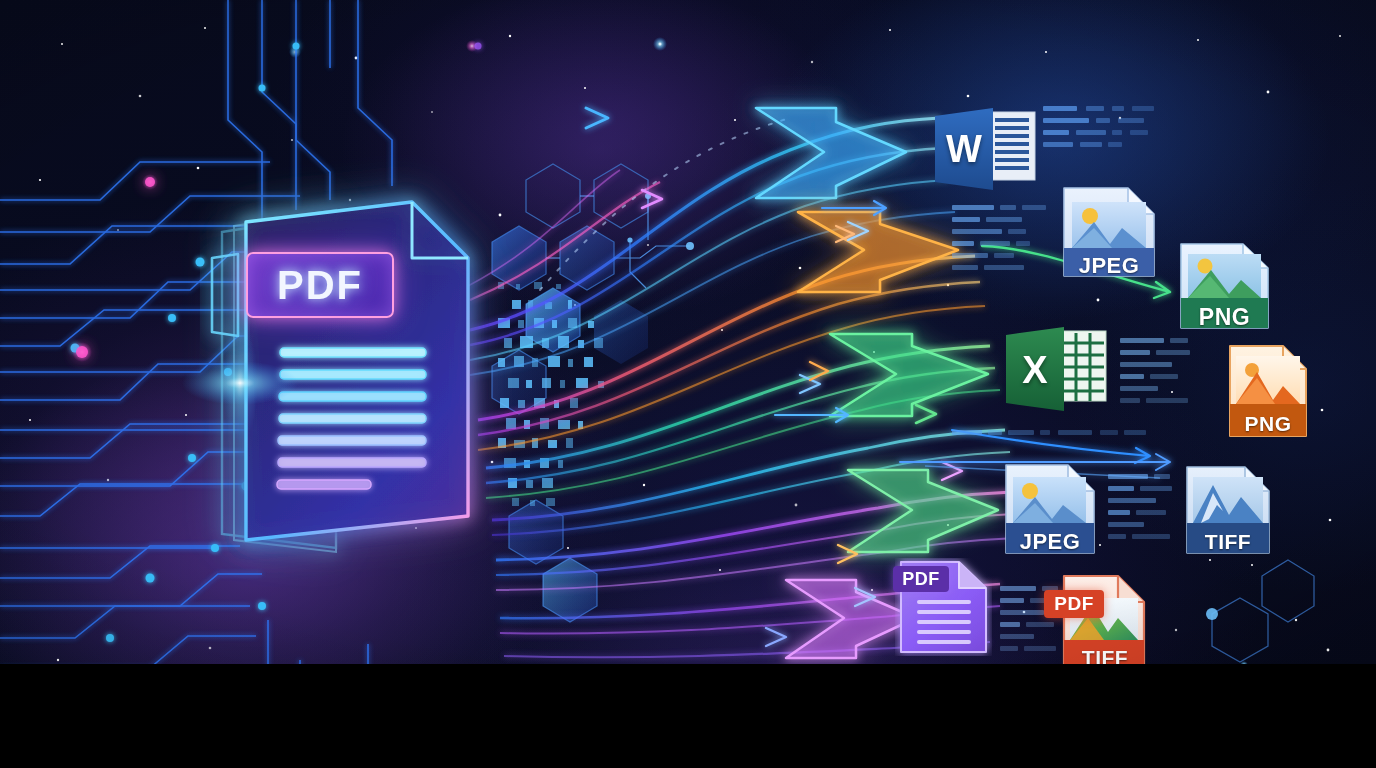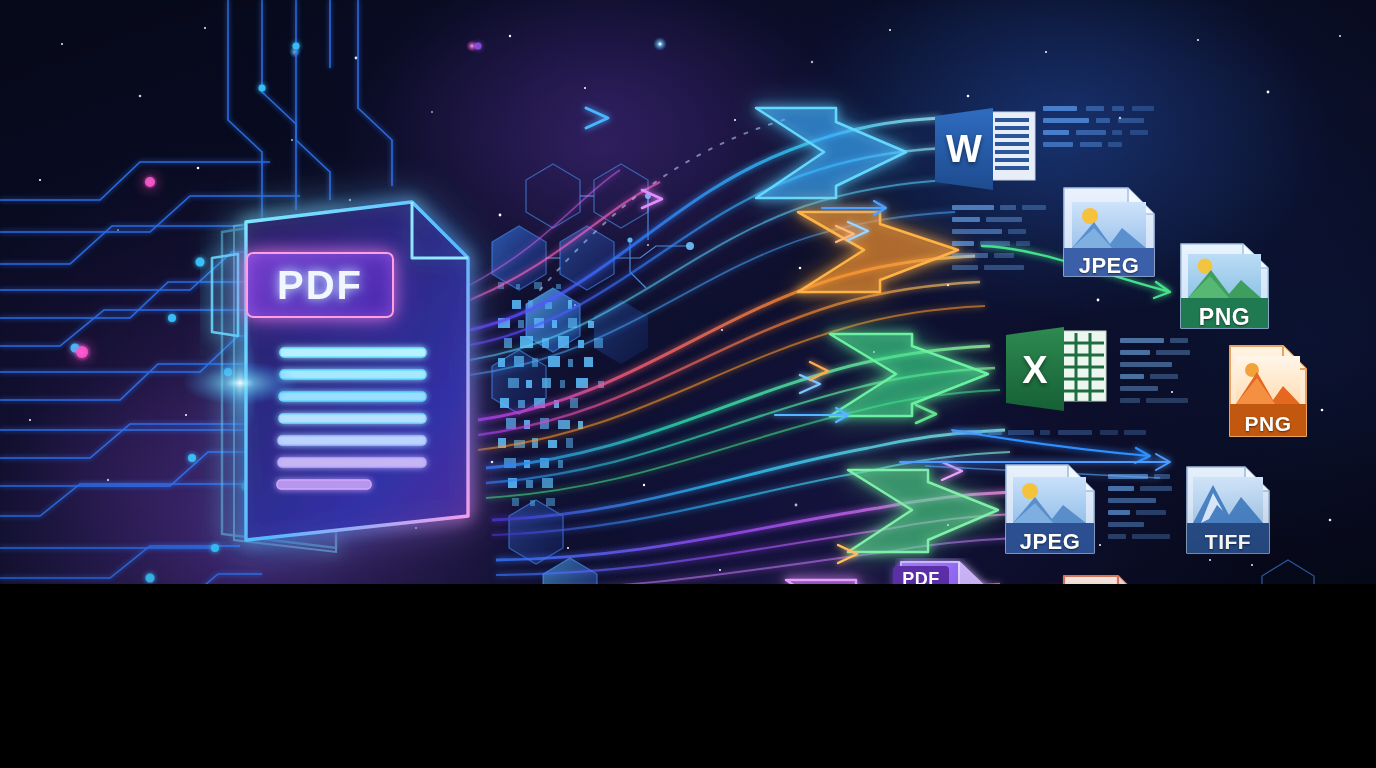--- a/index.html
+++ b/index.html
@@ -1,19 +1,19 @@
 <!DOCTYPE html>
 <html><head>
 <meta charset="utf-8">
 <title>PDF Conversion Illustration</title>
 <style>
   html,body{margin:0;padding:0;background:#000;}
   body{font-family:"Liberation Sans",sans-serif;}
   #stage{
-    position:relative;width:1376px;height:584px;overflow:hidden;
+    position:relative;width:1376px;height:664px;overflow:hidden;
     background:
       radial-gradient(ellipse 520px 380px at 18% 72%, rgba(96,48,150,0.42) 0%, rgba(60,30,110,0.16) 45%, rgba(0,0,0,0) 75%),
       radial-gradient(ellipse 420px 300px at 44% 18%, rgba(54,34,120,0.40) 0%, rgba(30,20,80,0.12) 52%, rgba(0,0,0,0) 80%),
       radial-gradient(ellipse 430px 330px at 78% 18%, rgba(24,50,120,0.38) 0%, rgba(12,28,80,0.12) 55%, rgba(0,0,0,0) 82%),
       radial-gradient(ellipse 560px 420px at 60% 88%, rgba(40,30,110,0.36) 0%, rgba(0,0,0,0) 78%),
       radial-gradient(ellipse 300px 260px at 95% 58%, rgba(20,40,100,0.25) 0%, rgba(0,0,0,0) 80%),
       linear-gradient(160deg,#070a1c 0%, #080b20 30%, #0a0e26 58%, #06091a 100%);
   }
   .layer{position:absolute;inset:0;}
   .noclick{pointer-events:none;}

